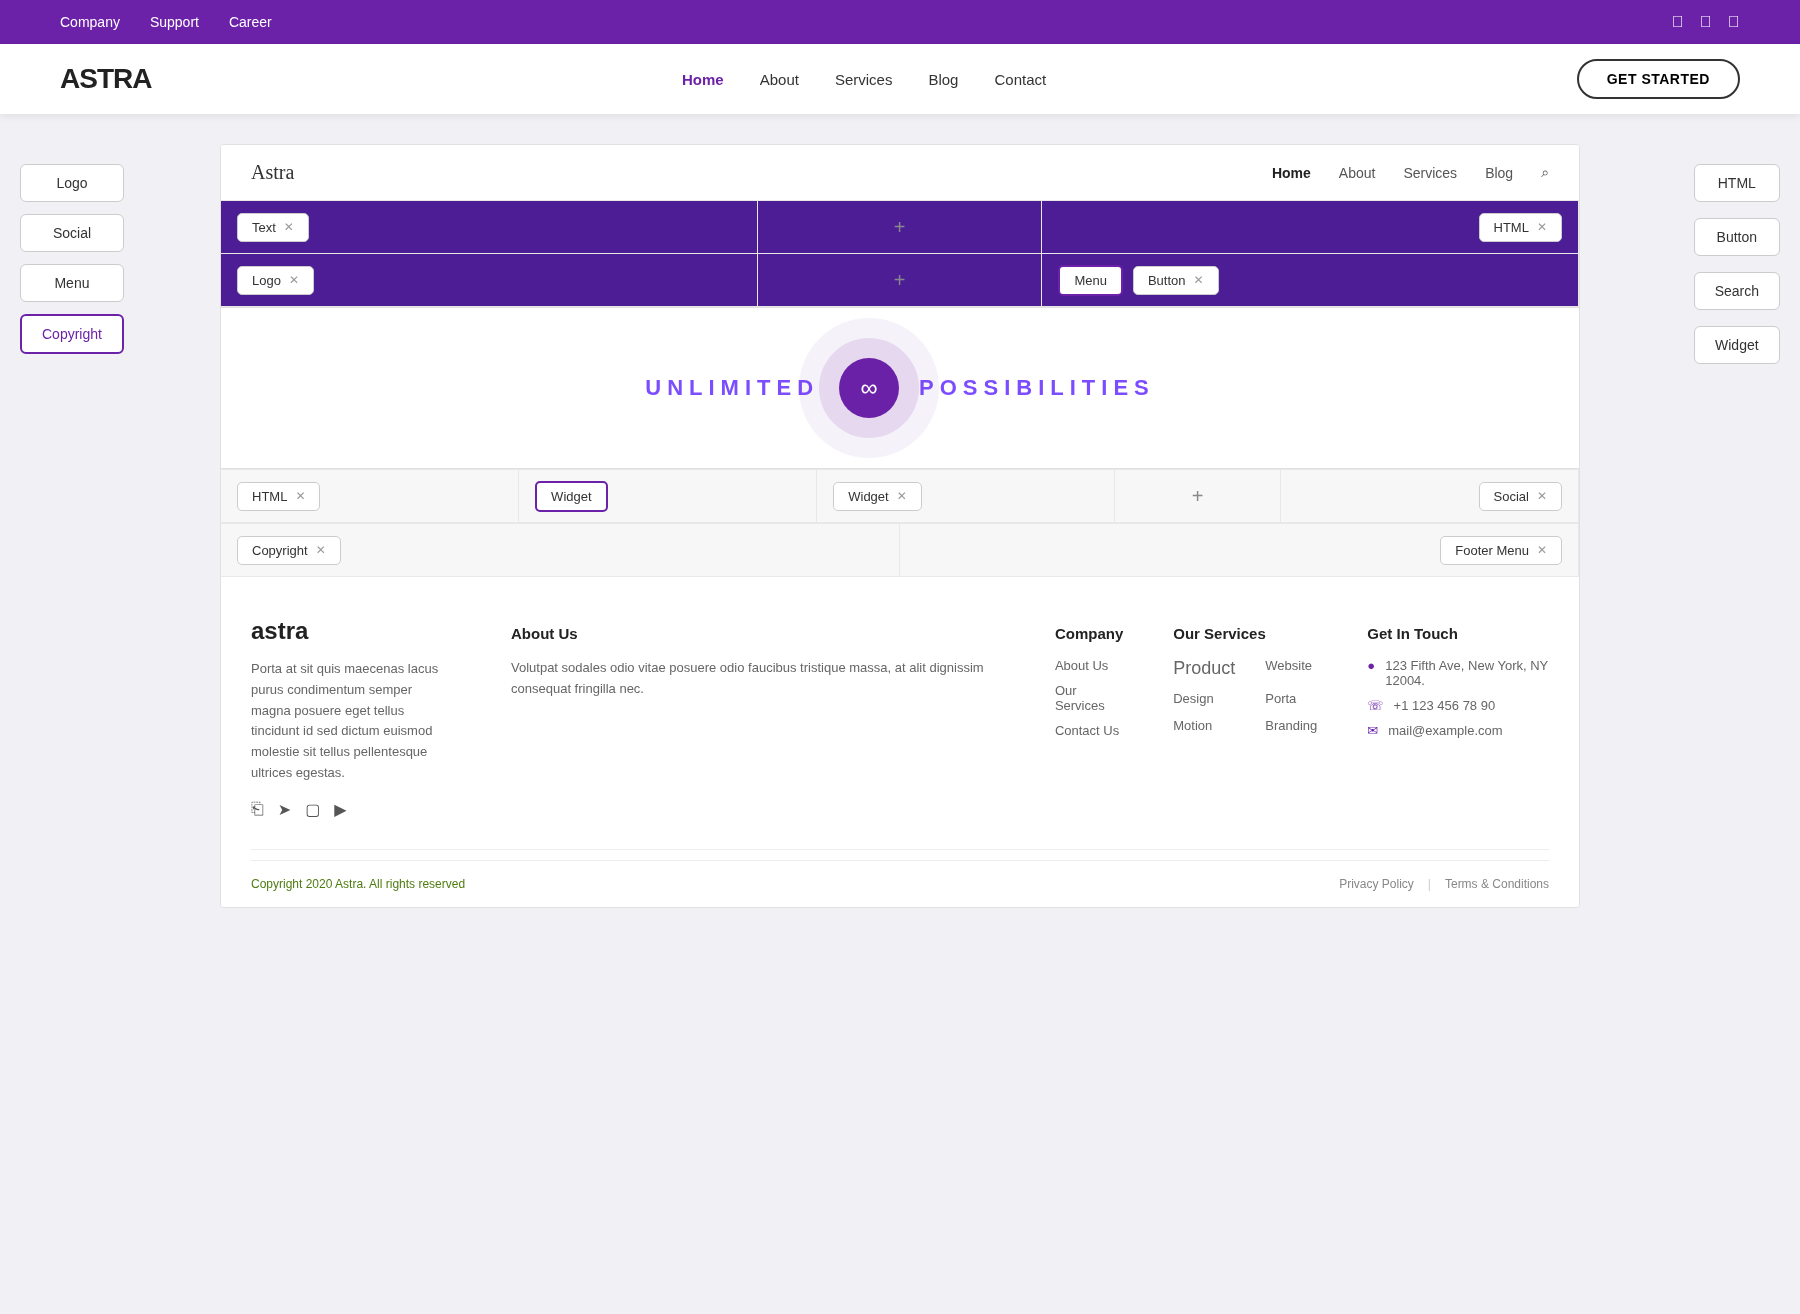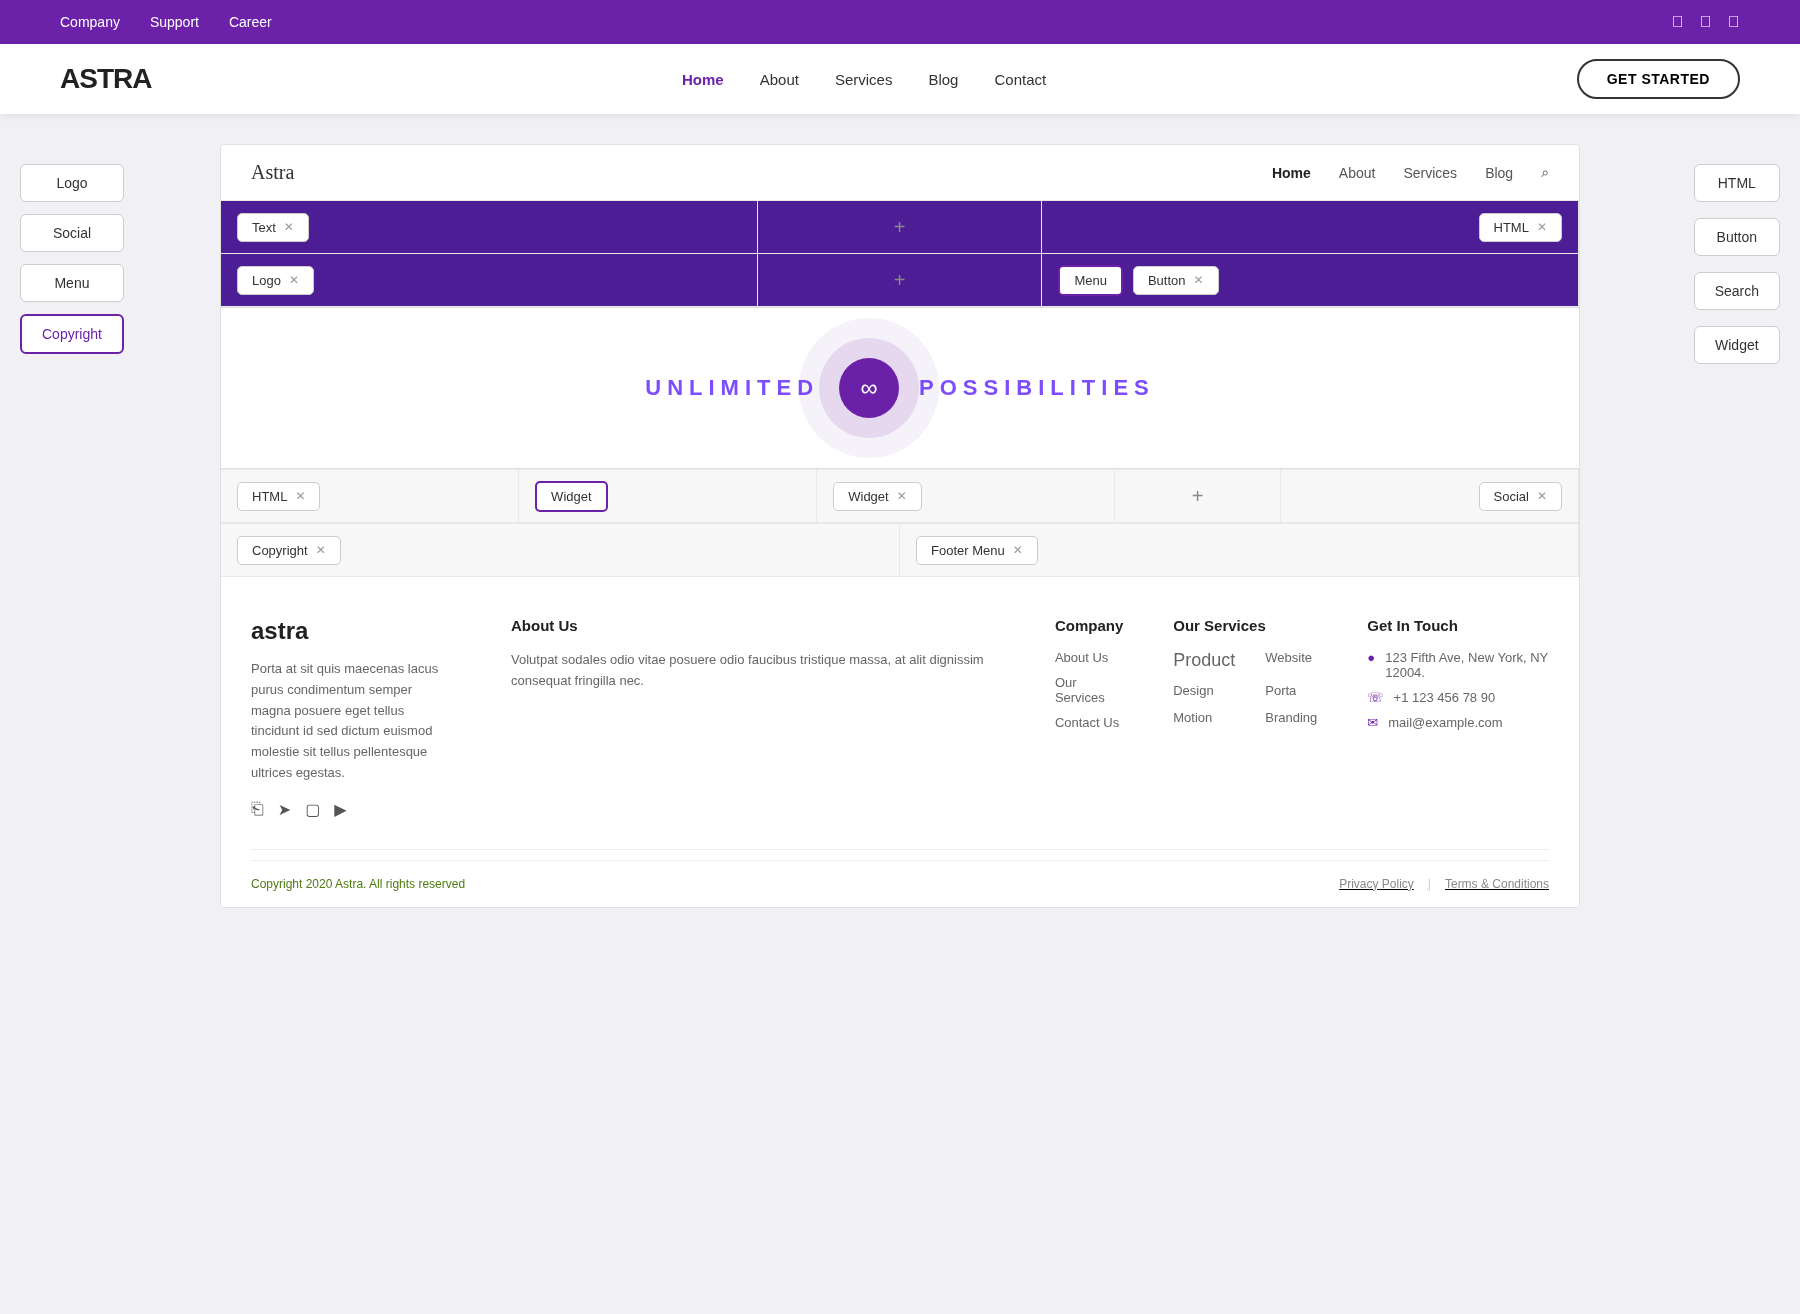--- a/index.html
+++ b/index.html
@@ -241,39 +241,39 @@
       display: flex;
       gap: 60px;
       padding-bottom: 30px;
       border-bottom: 1px solid #eee;
     }
     .footer-brand { flex: 0 0 200px; }
     .footer-brand-name { font-size: 24px; font-weight: 900; color: #222; margin-bottom: 14px; }
     .footer-brand-desc { font-size: 13px; color: #666; line-height: 1.6; margin-bottom: 16px; }
     .footer-social-icons { display: flex; gap: 14px; }
     .footer-social-icon { color: #555; font-size: 16px; }
-    .footer-columns { display: flex; gap: 50px; flex: 1; }
+    .footer-columns { display: flex; gap: 50px; flex: 1; margin-top: 8px; }
     .footer-col h4 { font-size: 15px; font-weight: 700; color: #222; margin-bottom: 16px; }
     .footer-col ul { list-style: none; }
     .footer-col ul li { font-size: 13px; color: #666; margin-bottom: 10px; cursor: pointer; }
     .footer-services-grid { display: grid; grid-template-columns: 1fr 1fr; gap: 4px 30px; }
     .footer-contact-item { display: flex; align-items: flex-start; gap: 10px; margin-bottom: 10px; font-size: 13px; color: #666; }
     .contact-icon { color: #6b21a8; }
 
     
     .footer-bottom {
       display: flex;
       justify-content: space-between;
       align-items: center;
       padding: 16px 0;
       border-top: 1px solid #eee;
       margin-top: 10px;
     }
     .footer-bottom-left { font-size: 12px; color: #4d7c0f; }
-    .footer-bottom-right { display: flex; gap: 14px; align-items: center; font-size: 12px; text-decoration: underline; }
+    .footer-bottom-right { display: flex; gap: 14px; align-items: center; font-size: 12px; }
     .footer-bottom-right a { color: #888; text-decoration: none; }
     .footer-divider { color: #ccc; }
   </style>
 </head>
 <body>
 
 <div class="top-bar">
   <div class="top-bar-nav">
     <a>Company</a>
     <a>Support</a>
@@ -408,21 +408,21 @@
         </div>
       </div>
 
       <div class="editor-row">
         <div class="editor-cell">
           <div class="editor-chip">
             <span>Copyright</span>
             <span class="chip-x">✕</span>
           </div>
         </div>
-        <div class="editor-cell" style="">
+        <div class="editor-cell" style="justify-content: flex-end;">
           <div class="editor-chip">
             <span>Footer Menu</span>
             <span class="chip-x">✕</span>
           </div>
         </div>
       </div>
     </div>
 
     <div class="website-footer">
       <div class="footer-top">

